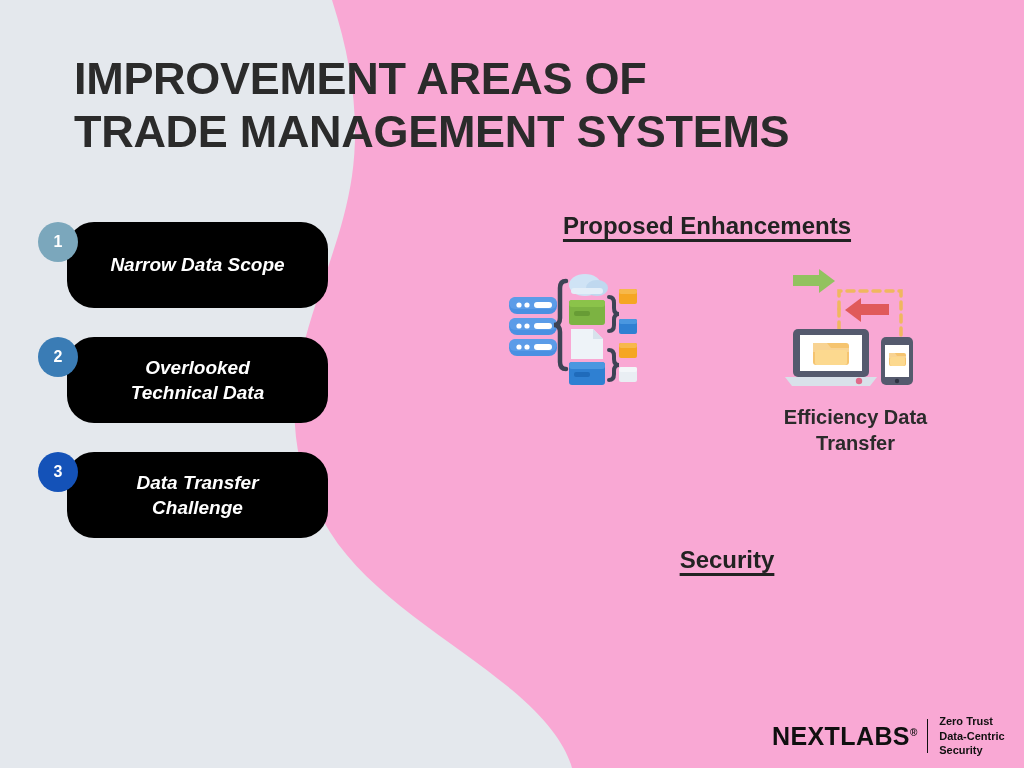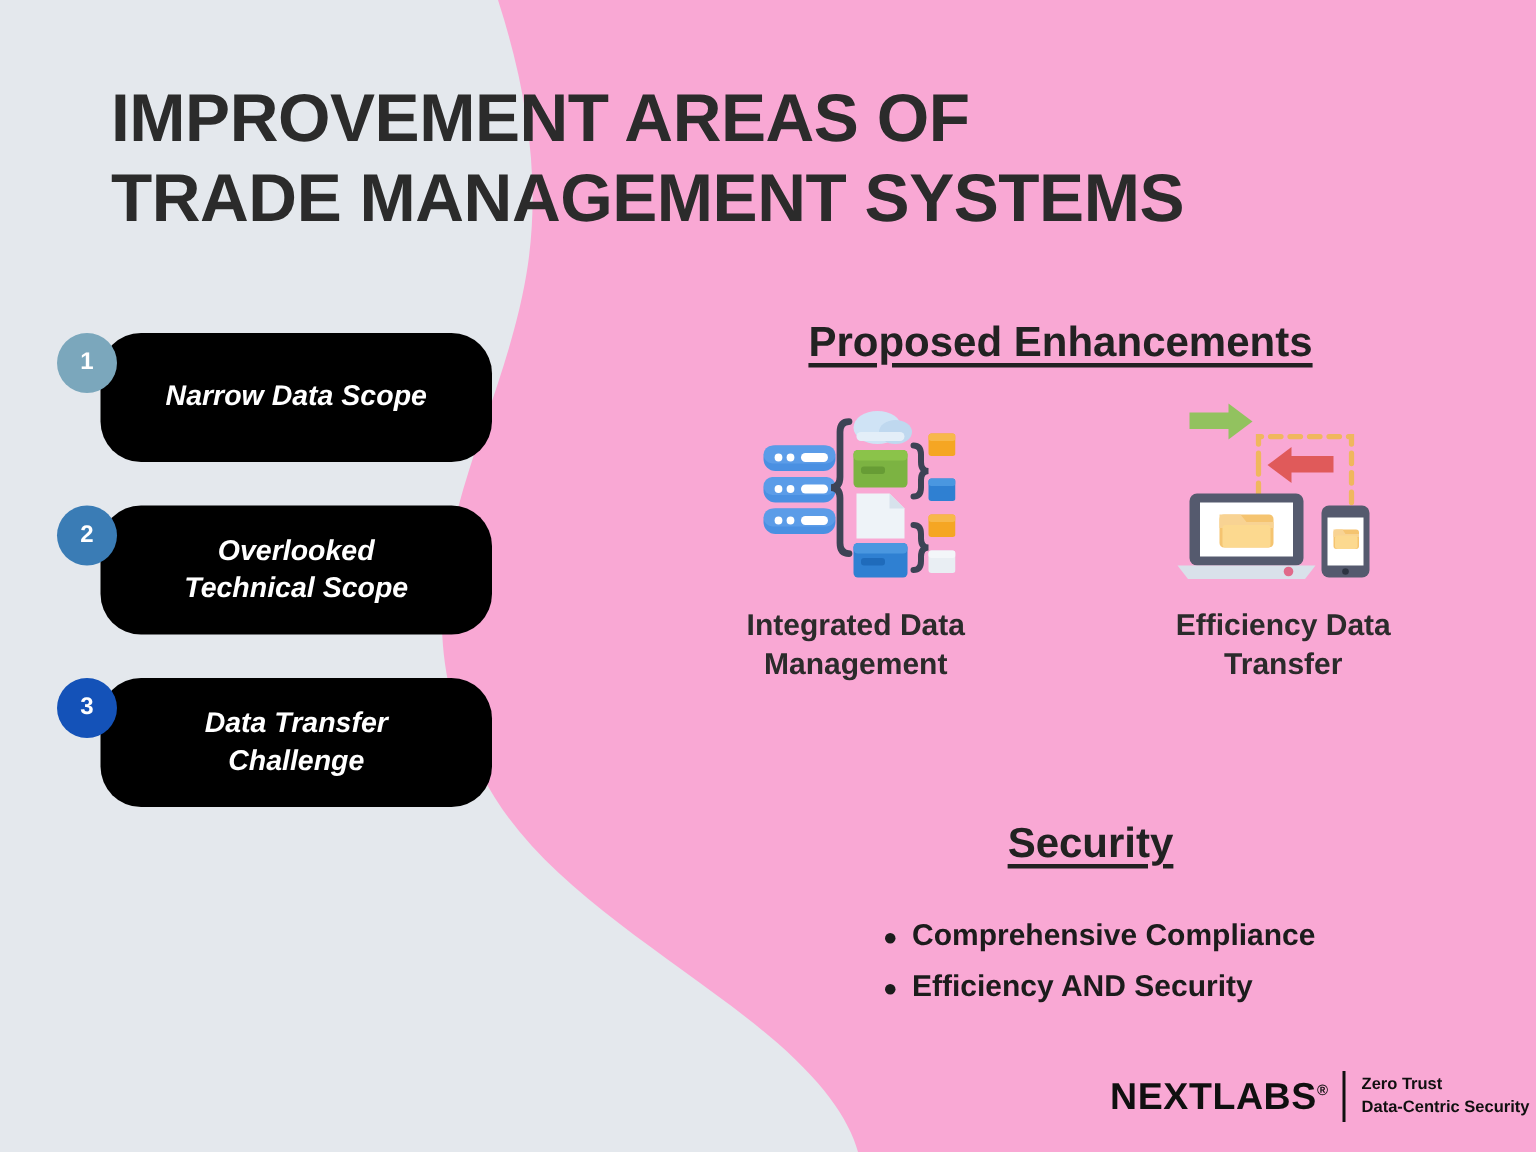--- a/index.html
+++ b/index.html
@@ -90,21 +90,21 @@
     z-index: 3;
   }
   .step-1 .step-pill { height: 86px; }
   .step-2 .step-pill { height: 86px; }
   .step-3 .step-pill { height: 86px; }
 
   
   .section-head {
     position: absolute;
     color: #222222;
-    font-size: 28px;
+    font-size: 24px;
     font-weight: bold;
     text-decoration: underline;
     text-underline-offset: 5px;
     text-decoration-thickness: 3px;
     text-align: center;
   }
   #enh-head {
     left: 418px;
     top: 212px;
     width: 578px;
@@ -174,20 +174,21 @@
     top: 714px;
     display: flex;
     align-items: center;
   }
   .logo-mark {
     font-size: 25px;
     font-weight: bold;
     letter-spacing: 0.4px;
     color: #101010;
     position: relative;
+    margin-left: 32px;
   }
   .logo-reg {
     font-size: 10px;
     vertical-align: super;
   }
   .logo-div {
     width: 2px;
     height: 34px;
     background: #101010;
     margin: 0 11px 0 9px;
@@ -221,21 +222,21 @@
         <span>1</span>
       </div>
       <div class="step-pill">Narrow Data Scope</div>
     </div>
 
     <div class="step step-2">
       <div class="step-badge" style="background:#3a7cb5">
         <span>2</span>
       </div>
       <div class="step-pill">Overlooked
-Technical Scope</div>
+Technical Data</div>
     </div>
 
     <div class="step step-3">
       <div class="step-badge" style="background:#1452b8">
         <span>3</span>
       </div>
       <div class="step-pill">Data Transfer
 Challenge</div>
     </div>
 
@@ -294,22 +295,20 @@
           <rect x="114" y="22" width="18" height="15" rx="2" fill="#f5a623"></rect>
           <rect x="114" y="22" width="18" height="5" rx="2" fill="#f7b84b"></rect>
           <rect x="114" y="52" width="18" height="15" rx="2" fill="#2f80d2"></rect>
           <rect x="114" y="52" width="18" height="5" rx="2" fill="#4a97e0"></rect>
           <rect x="114" y="76" width="18" height="15" rx="2" fill="#f5a623"></rect>
           <rect x="114" y="76" width="18" height="5" rx="2" fill="#f7b84b"></rect>
           <rect x="114" y="100" width="18" height="15" rx="2" fill="#e9eef3"></rect>
           <rect x="114" y="100" width="18" height="5" rx="2" fill="#f3f6f9"></rect>
         </svg>
       </div>
-      <div class="enh-cap">Integrated Data
-Management</div>
     </div>
 
     <div class="enh-item">
       <div class="enh-art">
         <svg width="150" height="120" viewBox="0 0 150 120">
 
           <path d="M58,42 v-18 h62 v62" fill="none" stroke="#f0b75e" stroke-width="3.5" stroke-dasharray="7 6" stroke-linecap="round"></path>
           <path d="M58,42 v30" fill="none" stroke="#f0b75e" stroke-width="3.5" stroke-dasharray="7 6" stroke-linecap="round"></path>
 
           <g>
@@ -344,24 +343,20 @@
         </svg>
       </div>
       <div class="enh-cap">Efficiency Data
 Transfer</div>
     </div>
 
   </div>
 
   <div class="section-head" id="ben-head">Security</div>
 
-  <ul class="benefits">
-    <li>Comprehensive Compliance</li>
-    <li>Efficiency AND Security</li>
-  </ul>
 
   <div class="logo">
     <div class="logo-mark">
       <span>NEXTLABS</span><span class="logo-reg">®</span>
     </div>
     <div class="logo-div"></div>
     <div class="logo-tag">Zero Trust
 Data-Centric Security</div>
   </div>
 

